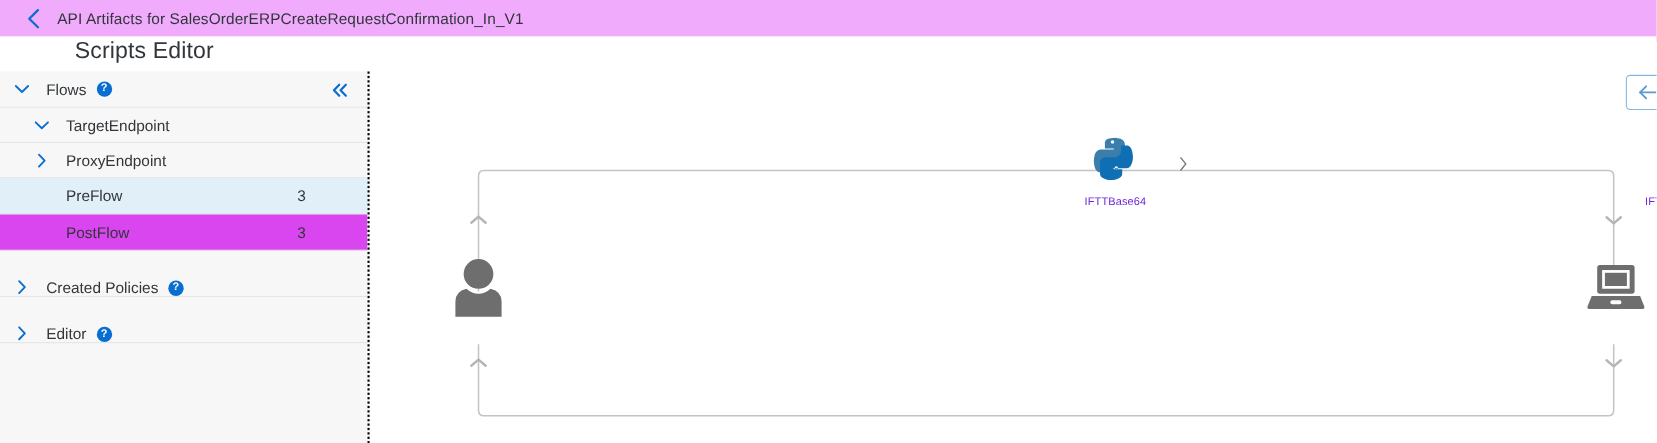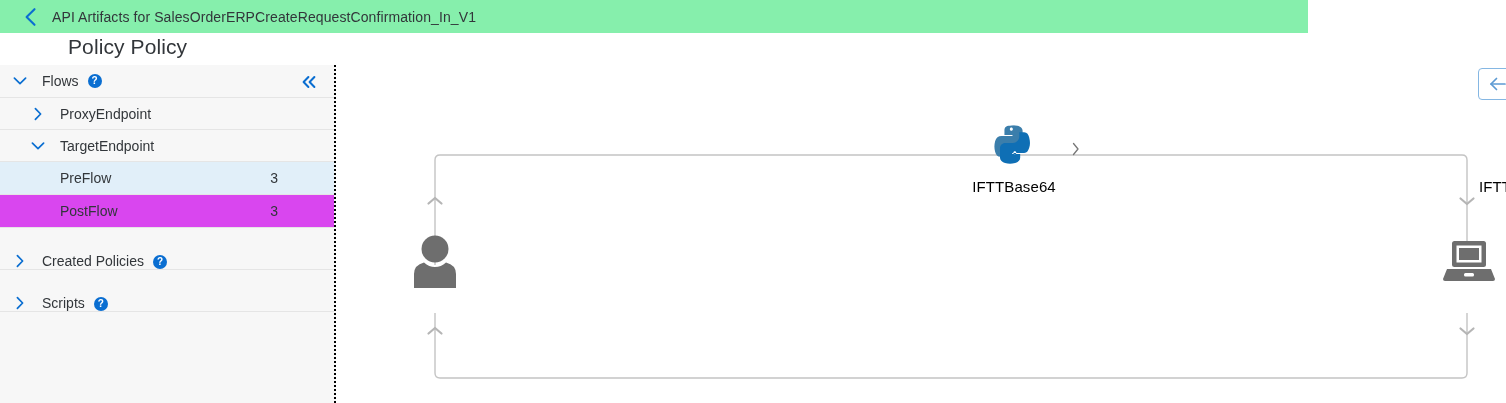--- a/index.html
+++ b/index.html
@@ -18,23 +18,23 @@
     position: relative;
     width: 1506px;
     height: 403px;
     background: #ffffff;
   }
 
   
   .topbar {
     position: absolute;
     left: 0; top: 0;
-    width: 1308px;
+    width: 1506px;
     height: 33px;
-    background: #86efac;
+    background: #f0abfc;
     border-bottom: 5px solid #f9a8d4;
     display: flex;
     align-items: center;
   }
   .back-chevron {
     width: 36px;
     height: 32px;
     margin-left: 12px;
     display: flex;
     align-items: center;
@@ -202,22 +202,22 @@
     text-align: center;
   }
   .node-icon {
     height: 46px;
     display: flex;
     align-items: center;
     justify-content: center;
   }
   .node-label {
     margin-top: 9px;
-    font-size: 15px;
-    color: #000000;
+    font-size: 10px;
+    color: #6d28d9;
     white-space: nowrap;
     letter-spacing: 0.1px;
   }
   .node-arrow {
     position: absolute;
     top: 18px;
     left: 116px;
     width: 12px;
     height: 16px;
   }
@@ -235,21 +235,21 @@
       <span>
         <svg width="13" height="20" viewBox="0 0 13 20">
           <path d="M10.5 2.2 L2.6 10 L10.5 17.8" fill="none" stroke="#0a6ed1" stroke-width="2.1" stroke-linecap="round" stroke-linejoin="round"></path>
         </svg>
       </span>
     </div>
     <div class="breadcrumb-title">API Artifacts for SalesOrderERPCreateRequestConfirmation_In_V1</div>
   </div>
 
   <div class="page-title-bar">
-    <div class="page-title">Policy Policy</div>
+    <div class="page-title">Scripts Editor</div>
   </div>
 
   <div class="sidebar">
 
     <div class="tree-row lvl0">
       <div class="twisty">
         <svg width="14" height="10" viewBox="0 0 14 10">
           <path d="M1.4 2.2 L7 7.6 L12.6 2.2" fill="none" stroke="#0a6ed1" stroke-width="1.7" stroke-linecap="round" stroke-linejoin="round"></path>
         </svg>
       </div>
@@ -260,34 +260,34 @@
           <svg width="18" height="14" viewBox="0 0 18 14">
             <path d="M8.4 2 L3.6 7 L8.4 12" fill="none" stroke="#0a6ed1" stroke-width="2" stroke-linecap="round" stroke-linejoin="round"></path>
             <path d="M14.4 2 L9.6 7 L14.4 12" fill="none" stroke="#0a6ed1" stroke-width="2" stroke-linecap="round" stroke-linejoin="round"></path>
           </svg>
         </span>
       </div>
     </div>
 
     <div class="tree-row lvl1">
       <div class="twisty indent1">
+        <svg width="14" height="10" viewBox="0 0 14 10">
+          <path d="M1.4 2.2 L7 7.6 L12.6 2.2" fill="none" stroke="#0a6ed1" stroke-width="1.7" stroke-linecap="round" stroke-linejoin="round"></path>
+        </svg>
+      </div>
+      <span class="tree-label l1">TargetEndpoint</span>
+    </div>
+
+    <div class="tree-row lvl1">
+      <div class="twisty indent1">
         <svg width="10" height="14" viewBox="0 0 10 14">
           <path d="M2.4 1.6 L7.6 7 L2.4 12.4" fill="none" stroke="#0a6ed1" stroke-width="1.7" stroke-linecap="round" stroke-linejoin="round"></path>
         </svg>
       </div>
       <span class="tree-label l1">ProxyEndpoint</span>
-    </div>
-
-    <div class="tree-row lvl1">
-      <div class="twisty indent1">
-        <svg width="14" height="10" viewBox="0 0 14 10">
-          <path d="M1.4 2.2 L7 7.6 L12.6 2.2" fill="none" stroke="#0a6ed1" stroke-width="1.7" stroke-linecap="round" stroke-linejoin="round"></path>
-        </svg>
-      </div>
-      <span class="tree-label l1">TargetEndpoint</span>
     </div>
 
     <div class="tree-row lvl2 selected">
       <span class="tree-label l2">PreFlow</span>
       <span class="tree-count">3</span>
     </div>
 
     <div class="tree-row lvl2 white">
       <span class="tree-label l2">PostFlow</span>
       <span class="tree-count">3</span>
@@ -302,21 +302,21 @@
       <span class="tree-label l0">Created Policies</span>
       <span class="help-dot">?</span>
     </div>
 
     <div class="tree-row lvl0 tall">
       <div class="twisty">
         <svg width="10" height="14" viewBox="0 0 10 14">
           <path d="M2.4 1.6 L7.6 7 L2.4 12.4" fill="none" stroke="#0a6ed1" stroke-width="1.7" stroke-linecap="round" stroke-linejoin="round"></path>
         </svg>
       </div>
-      <span class="tree-label l0">Scripts</span>
+      <span class="tree-label l0">Editor</span>
       <span class="help-dot">?</span>
     </div>
 
     <div class="sidebar-filler"></div>
   </div>
 
   <div class="canvas">
 
     <svg class="canvas-svg" width="1168" height="338">
 

